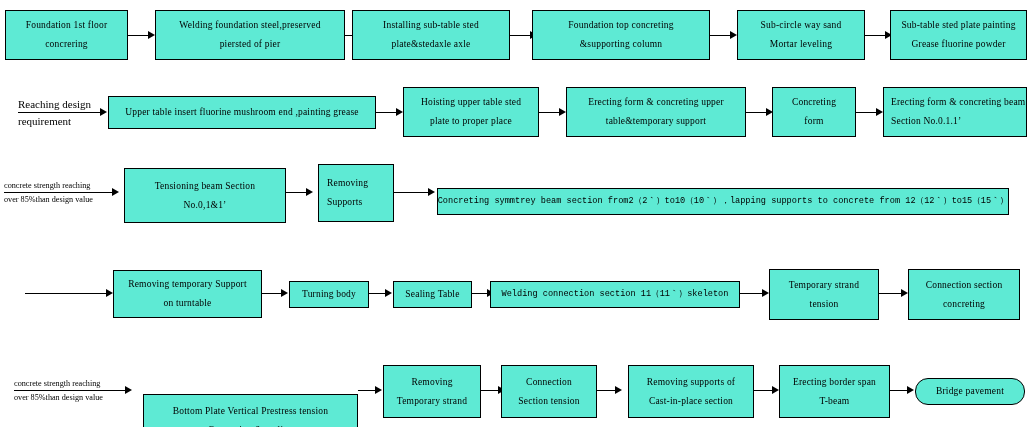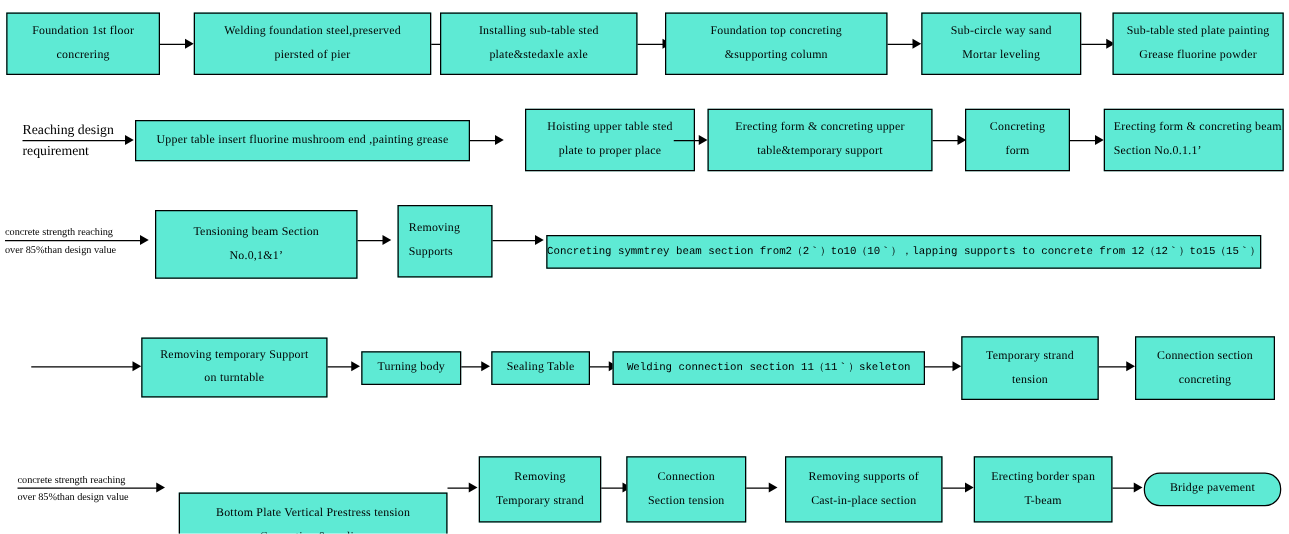--- a/index.html
+++ b/index.html
@@ -125,21 +125,21 @@
   </div>
   <div class="hline" style="left:18px; top:112px; width:85px;"></div>
   <div class="arrowhead" style="left:100px; top:107.5px;"></div>
 
   <div class="node tight" style="left:108px; top:96px; width:268px; height:33px;">
     <span class="ln">Upper table insert fluorine mushroom end ,painting grease</span>
   </div>
   <div class="hline" style="left:376px; top:112px; width:24px;"></div>
   <div class="arrowhead" style="left:396px; top:107.5px;"></div>
 
-  <div class="node" style="left:403px; top:87px; width:136px; height:50px;margin-left:17px;">
+  <div class="node" style="left:403px; top:87px; width:136px; height:50px;">
     <span class="ln">Hoisting upper table sted</span>
     <span class="ln">plate to proper place</span>
   </div>
   <div class="hline" style="left:539px; top:112px; width:22px;"></div>
   <div class="arrowhead" style="left:559px; top:107.5px;"></div>
 
   <div class="node" style="left:566px; top:87px; width:180px; height:50px;">
     <span class="ln">Erecting form &amp; concreting upper</span>
     <span class="ln">table&amp;temporary support</span>
   </div>

